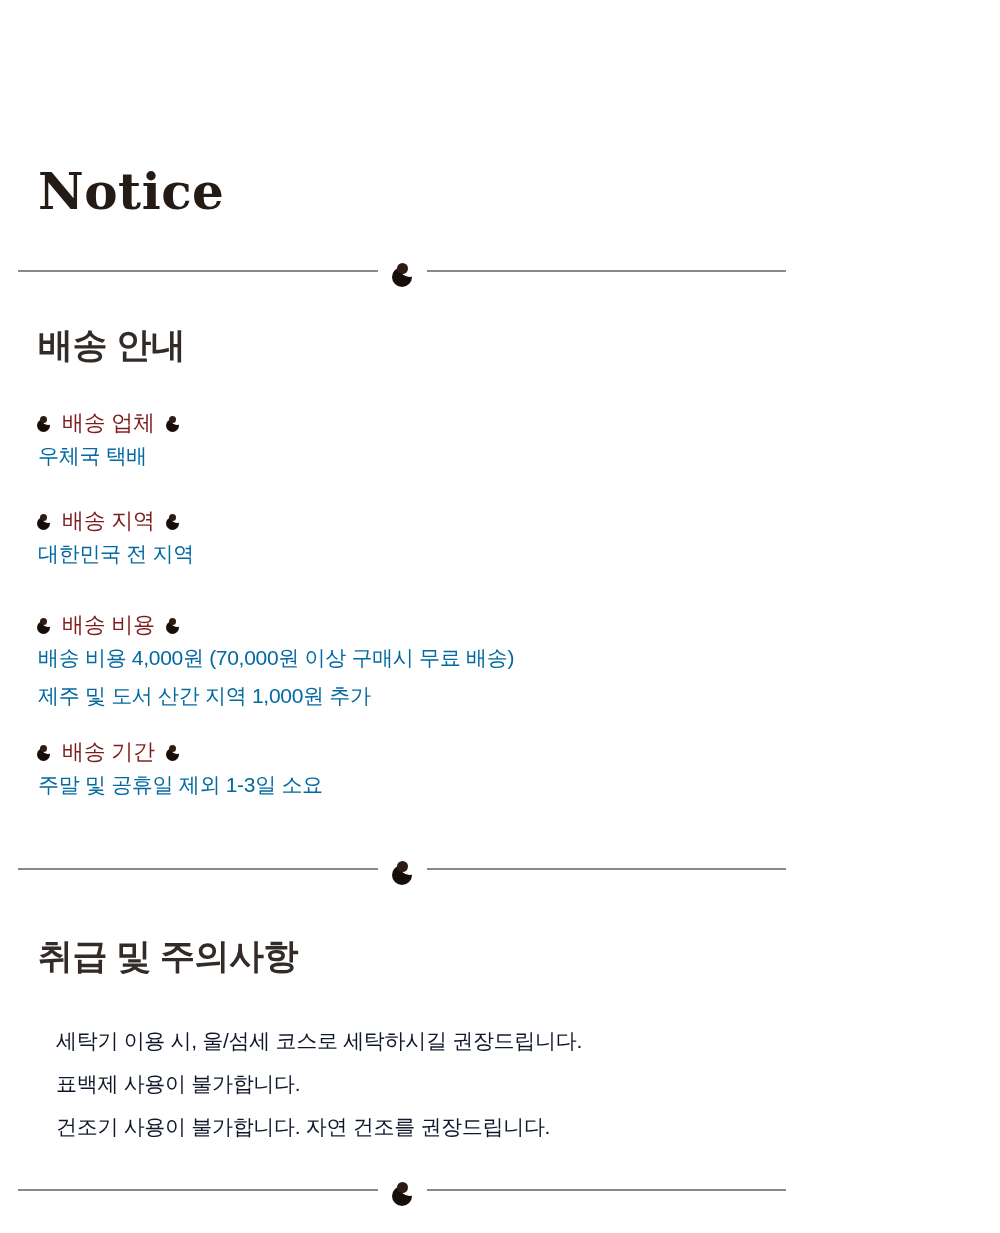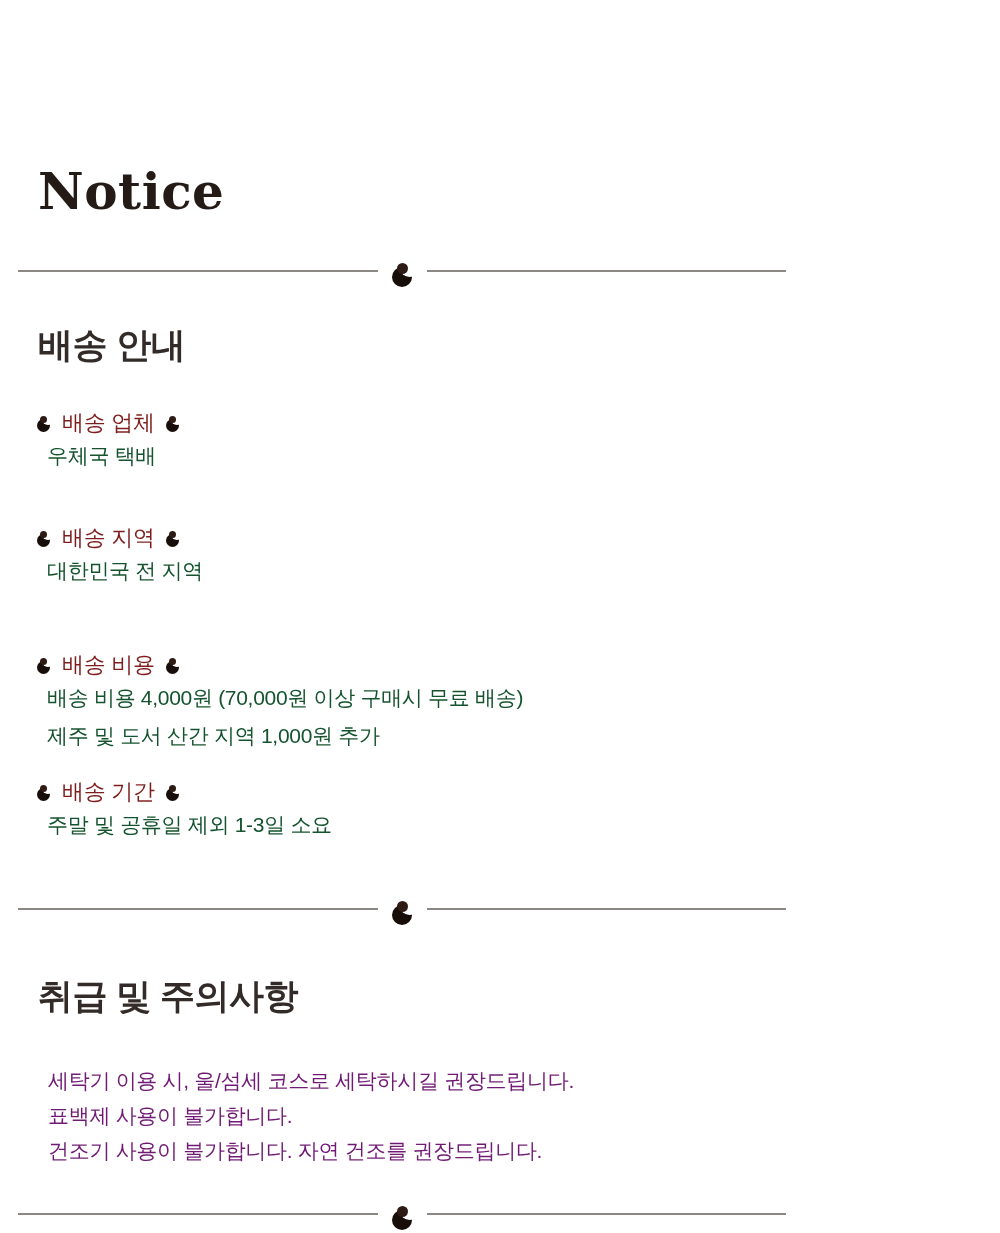--- a/index.html
+++ b/index.html
@@ -46,34 +46,34 @@
     font-size:35px; font-weight:600; line-height:40px;
     color:#332b27; letter-spacing:-0.5px;
   }
   .heading-shipping { margin-top:39px; }
   .heading-care     { margin-top:52px; }
 
   
   .label-row { display:flex; align-items:center; gap:11px; margin:0 0 0 37px; height:26px; }
   .item-label { font-size:22px; font-weight:500; color:#7f1d1d; letter-spacing:-0.3px; }
   .mt-item1 { margin-top:45px; }
-  .mt-item2 { margin-top:55px; }
-  .mt-item3 { margin-top:67px; }
+  .mt-item2 { margin-top:38px; }
+  .mt-item3 { margin-top:44px; }
   .mt-item4 { margin-top:29px; }
   .item-line {
-    margin:6px 0 0 9px; padding-left:38px;
-    font-size:21px; line-height:28px; color:#14532d; letter-spacing:-0.3px;
+    margin:6px 0 0 0; padding-left:38px;
+    font-size:21px; line-height:28px; color:#0369a1; letter-spacing:-0.3px;
   }
   .item-line + .item-line { margin-top:10px; }
 
   
   .care-block { margin-top:47px; }
   .care-line {
-    margin:0; padding-left:48px;
-    font-size:21px; line-height:35px; color:#701a75; letter-spacing:-0.3px;
+    margin:8px; padding-left:48px;
+    font-size:21px; line-height:35px; color:#0f172a; letter-spacing:-0.3px;
   }
 </style>
 </head>
 <body>
 
 <div class="page">
 
   <h1 class="notice-title">Notice</h1>
 
   <div class="divider divider-1">

